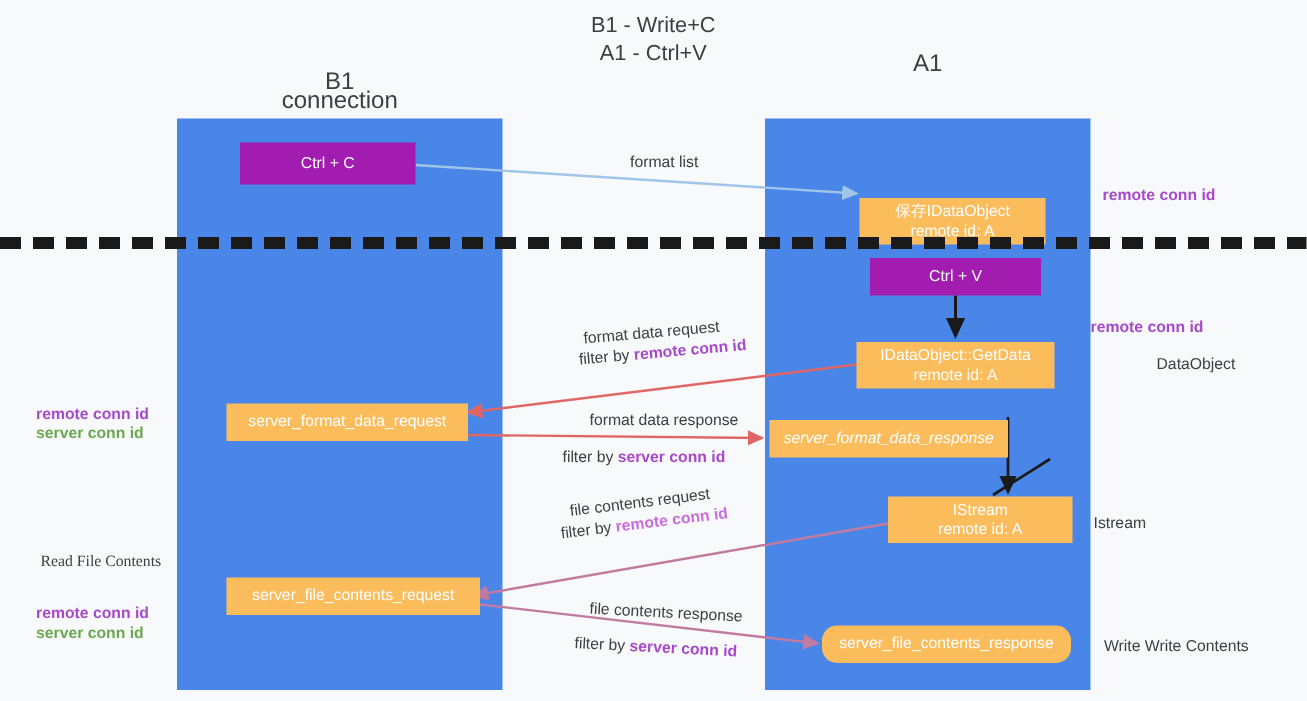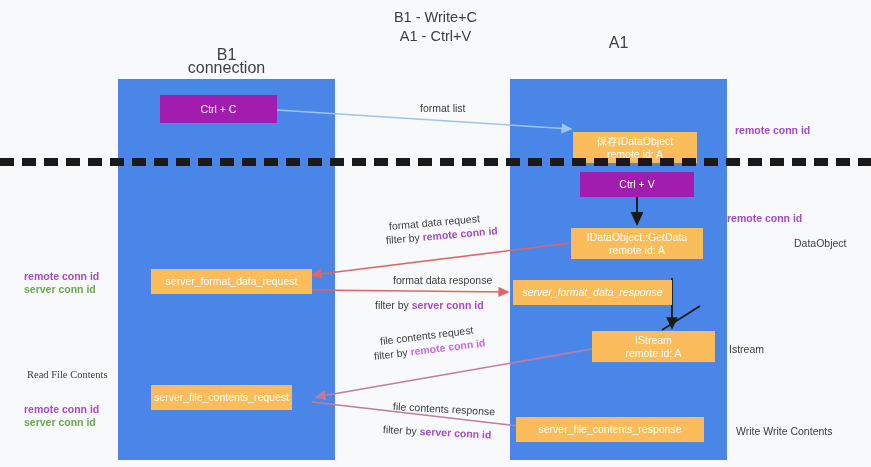--- a/index.html
+++ b/index.html
@@ -132,25 +132,25 @@
 
   <div class="abs node orange" style="left:513px;top:280px;width:159px;height:25px;font-style:italic;">
     <span>server_format_data_response</span>
   </div>
 
   <div class="abs node orange" style="left:592px;top:331px;width:123px;height:31px;flex-direction:column;">
     <span>IStream</span>
     <span>remote id: A</span>
   </div>
 
-  <div class="abs node orange" style="left:151px;top:385px;width:141px;height:25px;">
+  <div class="abs node orange" style="left:151px;top:385px;width:169px;height:25px;">
     <span>server_file_contents_request</span>
   </div>
 
-  <div class="abs node orange" style="left:516px;top:417px;width:188px;height:25px;">
+  <div class="abs node orange" style="left:548px;top:417px;width:166px;height:25px;border-radius:10px;">
     <span>server_file_contents_response</span>
   </div>
 
   <div class="abs edgetext" style="left:400px;top:101px;margin-left:20px;">format list</div>
 
   <div class="abs edgetext" style="left:389px;top:219px;transform:rotate(-5deg);transform-origin:left center;">format data request</div>
   <div class="abs edgetext" style="left:386px;top:233px;transform:rotate(-5deg);transform-origin:left center;">
     <span>filter by </span><span class="hl-purple">remote conn id</span>
   </div>
 
@@ -165,21 +165,21 @@
   </div>
 
   <div class="abs edgetext" style="left:393px;top:399px;transform:rotate(3deg);transform-origin:left center;">file contents response</div>
   <div class="abs edgetext" style="left:383px;top:422px;transform:rotate(3deg);transform-origin:left center;">
     <span>filter by </span><span class="hl-purple">server conn id</span>
   </div>
 
   <div class="abs sidelabel lbl-purple" style="left:735px;top:123px;">remote conn id</div>
 
   <div class="abs sidelabel lbl-purple" style="left:727px;top:211px;">remote conn id</div>
-  <div class="abs sidelabel lbl-plain" style="left:756px;top:236px;padding-left:38px;">DataObject</div>
+  <div class="abs sidelabel lbl-plain" style="left:733px;top:236px;padding-left:38px;">DataObject</div>
 
   <div class="abs sidelabel lbl-plain" style="left:729px;top:342px;">Istream</div>
 
   <div class="abs sidelabel lbl-plain" style="left:736px;top:424px;">Write Write Contents</div>
 
   <div class="abs sidelabel lbl-purple" style="left:24px;top:269px;">remote conn id</div>
   <div class="abs sidelabel lbl-green" style="left:24px;top:282px;">server conn id</div>
 
   <div class="abs sidelabel lbl-plain" style="left:27px;top:368px;font-family:Liberation Serif, serif;">Read File Contents</div>
   <div class="abs sidelabel lbl-purple" style="left:24px;top:402px;">remote conn id</div>

